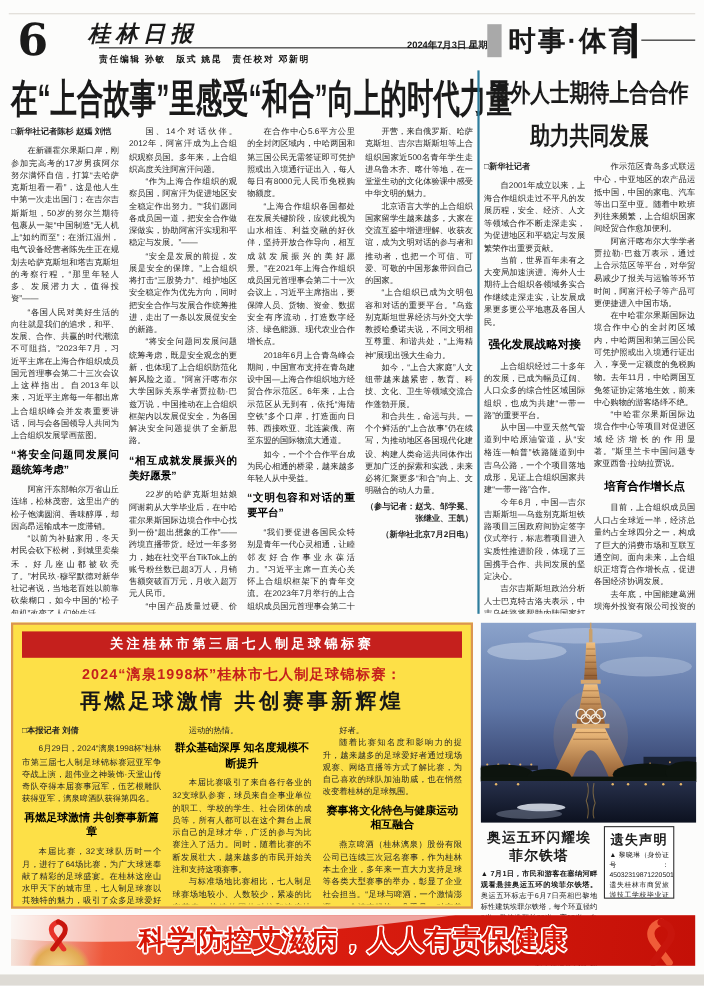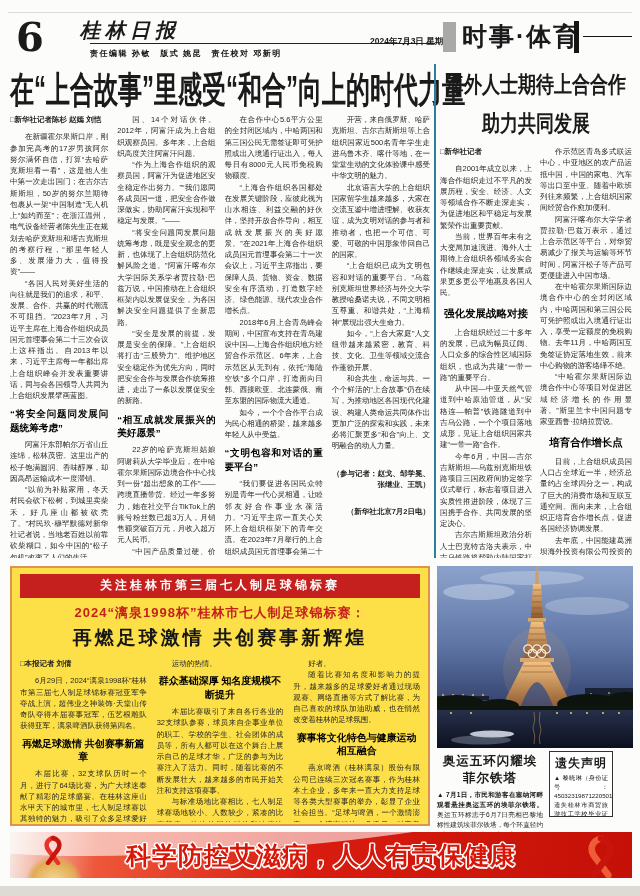--- a/index.html
+++ b/index.html
@@ -26,21 +26,21 @@
   .vdiv { left:434px; top:64px; width:2px; height:494px; background:#2e7d9c; }
 
   .cols { position:absolute; display:flex; }
   .col { flex:1; overflow:hidden; font-size:7.5px; line-height:1.5; text-align:justify; color:#262626; }
   .main-cols { left:10px; top:114px; width:420px; height:444px; gap:9px; }
   .side-cols { left:440px; top:146px; width:192px; height:412px; gap:8px; }
 
   .para { text-indent:2em; }
   .subhead { font-weight:bold; font-size:1.28em; color:#000; margin:6px 0 5px; line-height:1.4; text-indent:0; }
   .byl { font-weight:bold; margin-bottom:6px; text-indent:0; }
-  .sig { text-align:right; font-weight:bold; margin-top:16px; }
+  .sig { text-align:right; font-weight:bold; margin-top:3px; }
   .side-cols .subhead { text-align:center; font-size:1.4em; margin:8px 0 6px; }
 
   
   .fb { left:10px; top:566px; width:420px; height:260px; background:#fde047; border:2px solid #db9551; padding:6px 8px; }
   .fb-kicker { background:#c5201d; color:#fff; font-weight:bold; font-size:12px; text-align:center; letter-spacing:3px; padding:3px 0 4px; }
   .fb-h1 { color:#c5201d; font-size:13px; font-weight:bold; text-align:center; letter-spacing:1px; margin-top:6px; }
   .fb-h2 { color:#161616; font-size:19px; font-weight:900; text-align:center; letter-spacing:3px; margin:3px 0 7px; }
   .fb-cols { display:flex; gap:10px; height:164px; overflow:hidden; }
   .fb-cols .subhead { text-align:center; font-size:1.33em; margin:5px 0 4px; }
 
@@ -89,22 +89,22 @@
         <div class="byl">□新华社记者陈杉 赵嫣 刘恺</div>
         <div class="para">在新疆霍尔果斯口岸，刚参加完高考的17岁男孩阿尔努尔满怀自信，打算“去哈萨克斯坦看一看”，这是他人生中第一次走出国门；在吉尔吉斯斯坦，50岁的努尔兰期待包裹从一架“中国制造”无人机上“如约而至”；在浙江温州，电气设备经营者陈先生正在规划去哈萨克斯坦和塔吉克斯坦的考察行程，“那里年轻人多、发展潜力大，值得投资”——</div>
         <div class="para">“各国人民对美好生活的向往就是我们的追求，和平、发展、合作、共赢的时代潮流不可阻挡。”2023年7月，习近平主席在上海合作组织成员国元首理事会第二十三次会议上这样指出。自2013年以来，习近平主席每一年都出席上合组织峰会并发表重要讲话，同与会各国领导人共同为上合组织发展擘画蓝图。</div>
         <div class="subhead">“将安全问题同发展问题统筹考虑”</div>
         <div class="para">阿富汗东部帕尔万省山丘连绵，松林茂密。这里出产的松子饱满圆润、香味醇厚，却因高昂运输成本一度滞销。</div>
         <div class="para">“以前为补贴家用，冬天村民会砍下松树，到城里卖柴禾，好几座山都被砍秃了。”村民玖·穆罕默德对新华社记者说，当地老百姓以前靠砍柴糊口，如今中国的“松子包机”改变了人们的生活。</div>
       </div>
     <div class="col">
         <div class="para">国、14个对话伙伴。2012年，阿富汗成为上合组织观察员国。多年来，上合组织高度关注阿富汗问题。</div>
         <div class="para">“作为上海合作组织的观察员国，阿富汗为促进地区安全稳定作出努力。”“我们愿同各成员国一道，把安全合作做深做实，协助阿富汗实现和平稳定与发展。”——</div>
+        <div class="para">“安全是发展的前提，发展是安全的保障。”上合组织将打击“三股势力”、维护地区安全稳定作为优先方向，同时把安全合作与发展合作统筹推进，走出了一条以发展促安全的新路。</div>
         <div class="para">“将安全问题同发展问题统筹考虑，既是安全观念的更新，也体现了上合组织防范化解风险之道。”阿富汗喀布尔大学国际关系学者贾拉勒·巴兹万说，中国推动在上合组织框架内以发展促安全，为各国解决安全问题提供了全新思路。</div>
-        <div class="para">“安全是发展的前提，发展是安全的保障。”上合组织将打击“三股势力”、维护地区安全稳定作为优先方向，同时把安全合作与发展合作统筹推进，走出了一条以发展促安全的新路。</div>
         <div class="subhead">“相互成就发展振兴的美好愿景”</div>
         <div class="para">22岁的哈萨克斯坦姑娘阿谢莉从大学毕业后，在中哈霍尔果斯国际边境合作中心找到一份“超出想象的工作”——跨境直播带货。经过一年多努力，她在社交平台TikTok上的账号粉丝数已超3万人，月销售额突破百万元，月收入超万元人民币。</div>
         <div class="para">“中国产品质量过硬、价格实惠，在哈萨克斯坦很受欢迎。”阿谢莉对新华社记者说，她想攒下学费去上海深造，也想把更多“中国好物”带回家。</div>
       </div>
     <div class="col">
         <div class="para">在合作中心5.6平方公里的全封闭区域内，中哈两国和第三国公民无需签证即可凭护照或出入境通行证出入，每人每日有8000元人民币免税购物额度。</div>
         <div class="para">“上海合作组织各国都处在发展关键阶段，应彼此视为山水相连、利益交融的好伙伴，坚持开放合作导向，相互成就发展振兴的美好愿景。”在2021年上海合作组织成员国元首理事会第二十一次会议上，习近平主席指出，要保障人员、货物、资金、数据安全有序流动，打造数字经济、绿色能源、现代农业合作增长点。</div>
         <div class="para">2018年6月上合青岛峰会期间，中国宣布支持在青岛建设中国—上海合作组织地方经贸合作示范区。6年来，上合示范区从无到有，依托“海陆空铁”多个口岸，打造面向日韩、西接欧亚、北连蒙俄、南至东盟的国际物流大通道。</div>
         <div class="para">如今，一个个合作平台成为民心相通的桥梁，越来越多年轻人从中受益。</div>
         <div class="subhead">“文明包容和对话的重要平台”</div>

